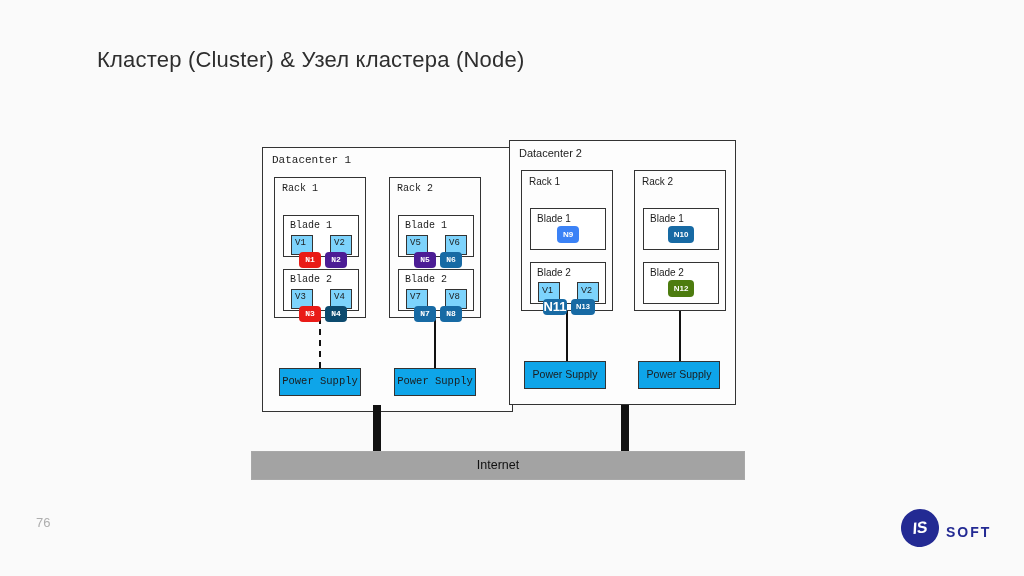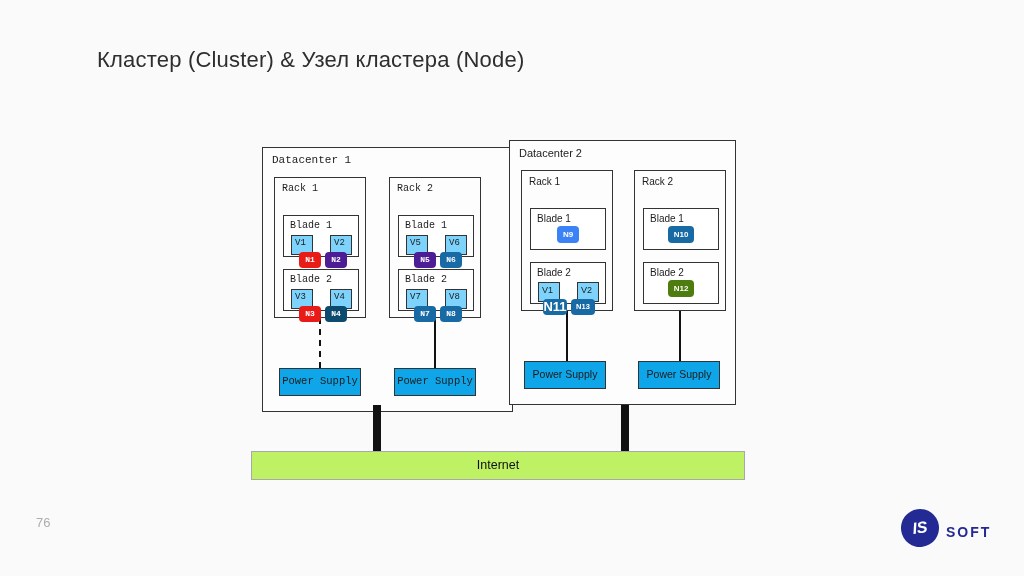--- a/index.html
+++ b/index.html
@@ -64,21 +64,21 @@
   }
   .power-line {
     position:absolute; top:170px; height:50px; width:0;
     border-left:2px solid #111; z-index:1;
   }
   .trunk {
     position:absolute; width:8px; height:46px; top:405px; background:#111;
   }
   .internet-bar {
     position:absolute; left:251px; top:451px; width:494px; height:29px;
-    border:1px solid #a8a8a8; background:#bef264;
+    border:1px solid #a8a8a8; background:#a3a3a3;
     font-size:12.5px; text-align:center; line-height:27px; color:#111;
   }
 
   .page-number {
     position:absolute; left:36px; top:515px;
     font-size:13px; color:#aeaeae;
   }
 
   .logo { position:absolute; left:901px; top:509px; width:90px; height:40px; }
   .logo-circle {

